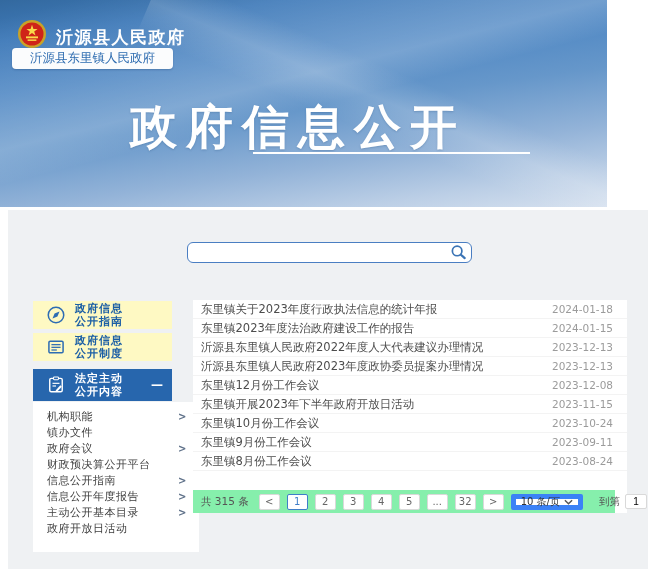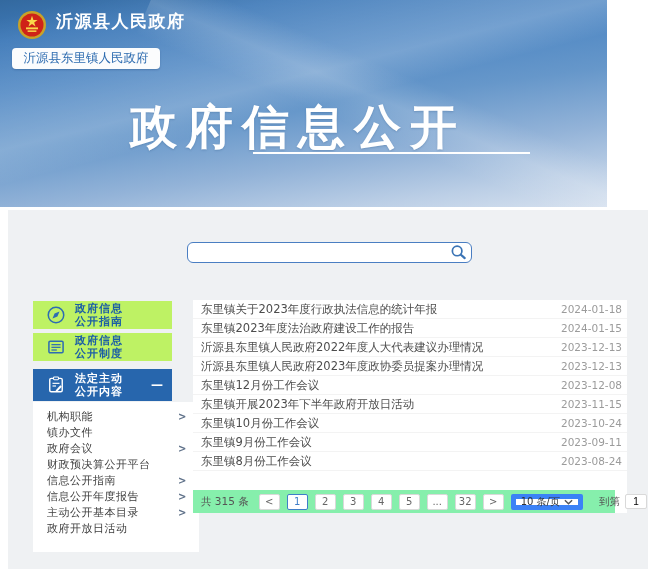--- a/index.html
+++ b/index.html
@@ -8,58 +8,58 @@
 
   
   .banner{position:absolute;left:0;top:0;width:607px;height:207px;overflow:hidden;
     background:linear-gradient(172deg,#33699f 0%,#3f7ab9 14%,#4d86c3 32%,#6697ca 52%,#93b3d8 72%,#bccfe6 88%,#d6e1ef 100%);}
   .swoosh1{position:absolute;left:-120px;top:-60px;width:900px;height:280px;
     background:linear-gradient(to bottom,rgba(255,255,255,0) 0%,rgba(255,255,255,0.22) 46%,rgba(255,255,255,0) 58%);
     transform:rotate(-14deg);}
   .swoosh2{position:absolute;left:120px;top:-10px;width:760px;height:320px;
     background:linear-gradient(to bottom,rgba(255,255,255,0) 40%,rgba(255,255,255,0.16) 50%,rgba(255,255,255,0) 61%);
     transform:rotate(23deg);}
-  .topbar{position:absolute;left:17px;top:10px;display:flex;align-items:flex-start;gap:9px;font-family:Liberation Serif, serif;}
+  .topbar{position:absolute;left:17px;top:19px;display:flex;align-items:flex-end;gap:9px;font-family:Liberation Serif, serif;}
   .site-name{font-size:17px;font-weight:bold;color:#ffffff;letter-spacing:1.5px;}
-  .sub-badge{position:absolute;left:12px;top:48px;width:148px;height:21px;background:#fbfcfd;border-radius:4px;
+  .sub-badge{position:absolute;left:12px;top:48px;width:161px;height:21px;background:#fbfcfd;border-radius:4px;
     display:flex;align-items:center;justify-content:center;color:#2e6cb0;font-size:12.5px;cursor:pointer;
     box-shadow:0 1px 2px rgba(0,40,90,.25);}
   .banner-title{position:absolute;left:130px;top:96px;font-size:47px;font-weight:bold;color:#ffffff;
     letter-spacing:9px;white-space:nowrap;text-shadow:0 1px 2px rgba(30,70,120,.25);}
   .title-underline{position:absolute;left:253px;top:152px;width:277px;height:2px;background:#ffffff;}
 
   
   .content{position:absolute;left:8px;top:210px;width:640px;height:359px;background:#eff1f3;}
 
   
   .search-wrap{position:absolute;left:179px;top:32px;width:285px;height:21px;}
   .search-input{position:absolute;left:0;top:0;width:285px;height:21px;box-sizing:border-box;
     border:1px solid #4a7ec2;border-radius:6px;background:#ffffff;padding:0 26px 0 8px;font-size:11px;outline:none;}
   .search-icon{position:absolute;right:5px;top:2px;cursor:pointer;}
 
   
-  .side-item{position:absolute;left:25px;width:139px;box-sizing:border-box;background:#bef264;
+  .side-item{position:absolute;left:25px;width:139px;box-sizing:border-box;background:#fef9c3;
     display:flex;align-items:center;gap:9px;padding-left:13px;cursor:pointer;}
   .side-item.s1{top:91px;height:28px;}
   .side-item.s2{top:123px;height:28px;}
   .side-item.s3{top:159px;height:32px;}
   .side-label{font-size:11px;line-height:13px;color:#1c5fa5;font-weight:bold;letter-spacing:1px;}
   .side-label span{display:block;}
   .side-item.active{background:#2766ad;}
   .side-item.active .side-label{color:#ffffff;}
   .collapse-dash{margin-left:auto;margin-right:9px;color:#ffffff;font-size:12px;font-weight:bold;}
   .submenu{position:absolute;left:25px;top:192px;width:166px;box-sizing:border-box;background:#ffffff;padding:6px 0 16px 0;}
   .sub-item{height:16px;display:flex;align-items:center;justify-content:space-between;
     padding:0 12px 0 14px;font-size:11px;color:#3f3f3f;cursor:pointer;letter-spacing:.5px;}
   .sub-chev{color:#5f7189;font-size:10px;font-weight:bold;}
 
   
   .main-card{position:absolute;left:185px;top:90px;width:434px;height:213px;background:#ffffff;}
   .row{height:19px;box-sizing:border-box;display:flex;align-items:center;justify-content:space-between;
-    padding:0 5px 0 8px;border-bottom:1px solid #f3f3f3;cursor:pointer;}
+    padding:0 14px 0 8px;border-bottom:1px solid #f3f3f3;cursor:pointer;}
   .row-title{font-size:11.5px;color:#4d4d4d;white-space:nowrap;overflow:hidden;max-width:350px;}
   .row-date{font-size:10.5px;color:#9b9b9b;white-space:nowrap;}
 
   
   .pagination{position:absolute;left:0;right:12px;bottom:0;height:23px;display:flex;align-items:center;
     padding:0 8px;gap:7px;font-size:10.5px;color:#555;background:#86efac;}
   .pg-total{margin-right:3px;white-space:nowrap;}
   .pg-btn{min-width:21px;height:16px;box-sizing:border-box;border:1px solid #d9d9d9;border-radius:2px;
     background:#ffffff;color:#666;font-size:10px;line-height:14px;text-align:center;padding:0 2px;cursor:pointer;
     font-family:"DejaVu Sans","Liberation Sans",sans-serif;}

